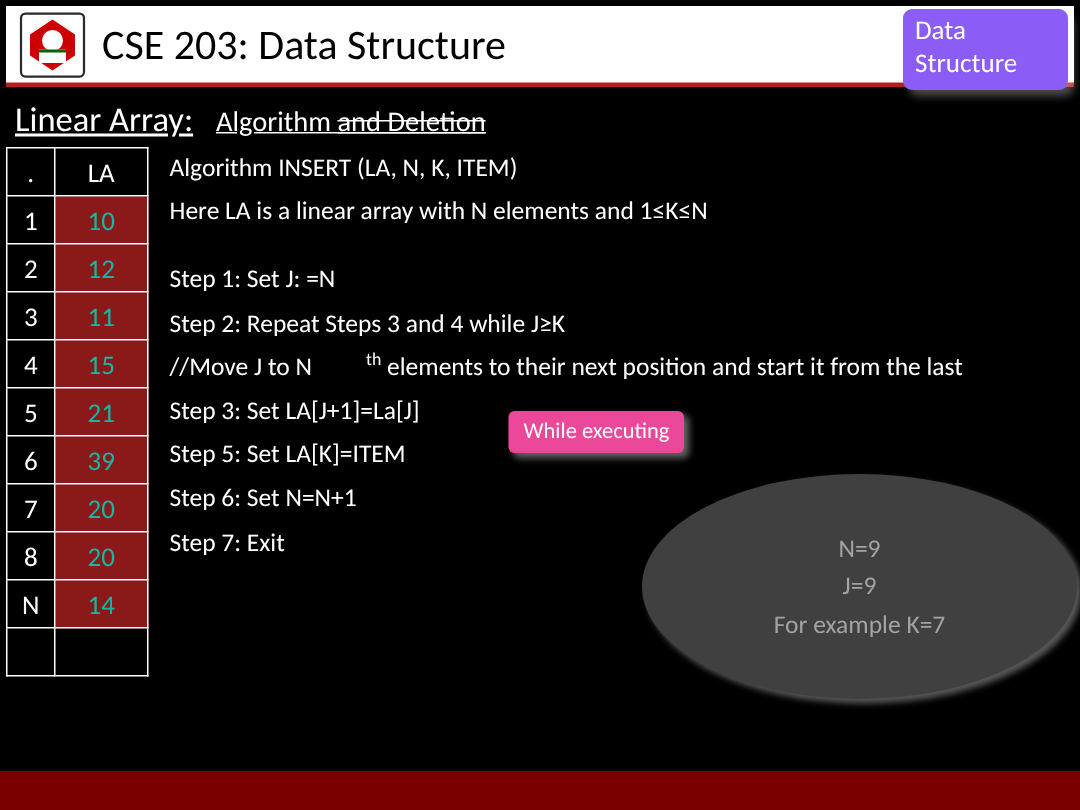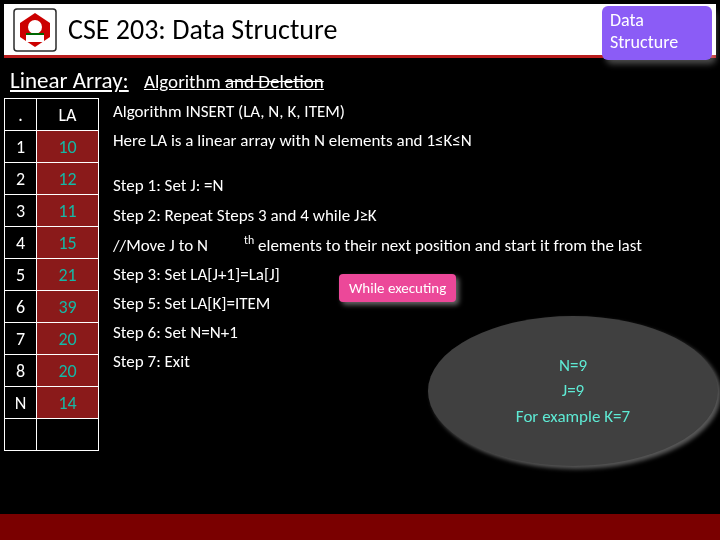--- a/index.html
+++ b/index.html
@@ -25,21 +25,21 @@
   td.idx { color: #fff; background: #000; width: 32px; }
   td.val { background: #8a1a1a; color: #14b8a6; }
   td.empty { background: #000; }
   
   .algo { flex: 1; padding: 0 8px 0 14px; color: #fff; font-size: 17px; line-height: 1.6; position: relative; }
   .algo p { margin-bottom: 2px; }
   .algo .step-row { position: relative; }
   
   .cap-while { position: absolute; left: 240px; top: 176px; background: #ec4899; color: #fff; font-size: 15px; padding: 2px 10px; border-radius: 4px; box-shadow: 3px 3px 5px rgba(255,255,255,0.4); white-space: nowrap; }
   
-  .bubble { position: absolute; right: -2px; bottom: -15px; width: 290px; height: 150px; background: #404040; border-radius: 50%; display: flex; flex-direction: column; align-items: center; justify-content: center; color: #5eead4; font-size: 17px; line-height: 1.5; box-shadow: 3px 3px 4px rgba(255,255,255,0.35); z-index: 5; }
+  .bubble { position: absolute; right: -2px; bottom: -15px; width: 290px; height: 150px; background: #404040; border-radius: 50%; display: flex; flex-direction: column; align-items: center; justify-content: center; color: #a3a3a3; font-size: 17px; line-height: 1.5; box-shadow: 3px 3px 4px rgba(255,255,255,0.35); z-index: 5; }
   
   .footer-bar { position: absolute; bottom: 0; left: 0; right: 0; height: 26px; background: #7a0000; }
   
   sup { font-size: 0.7em; margin-left: 36px; }
 </style>
 </head>
 <body>
 
 <div class="title-bar">
   <div class="logo">

